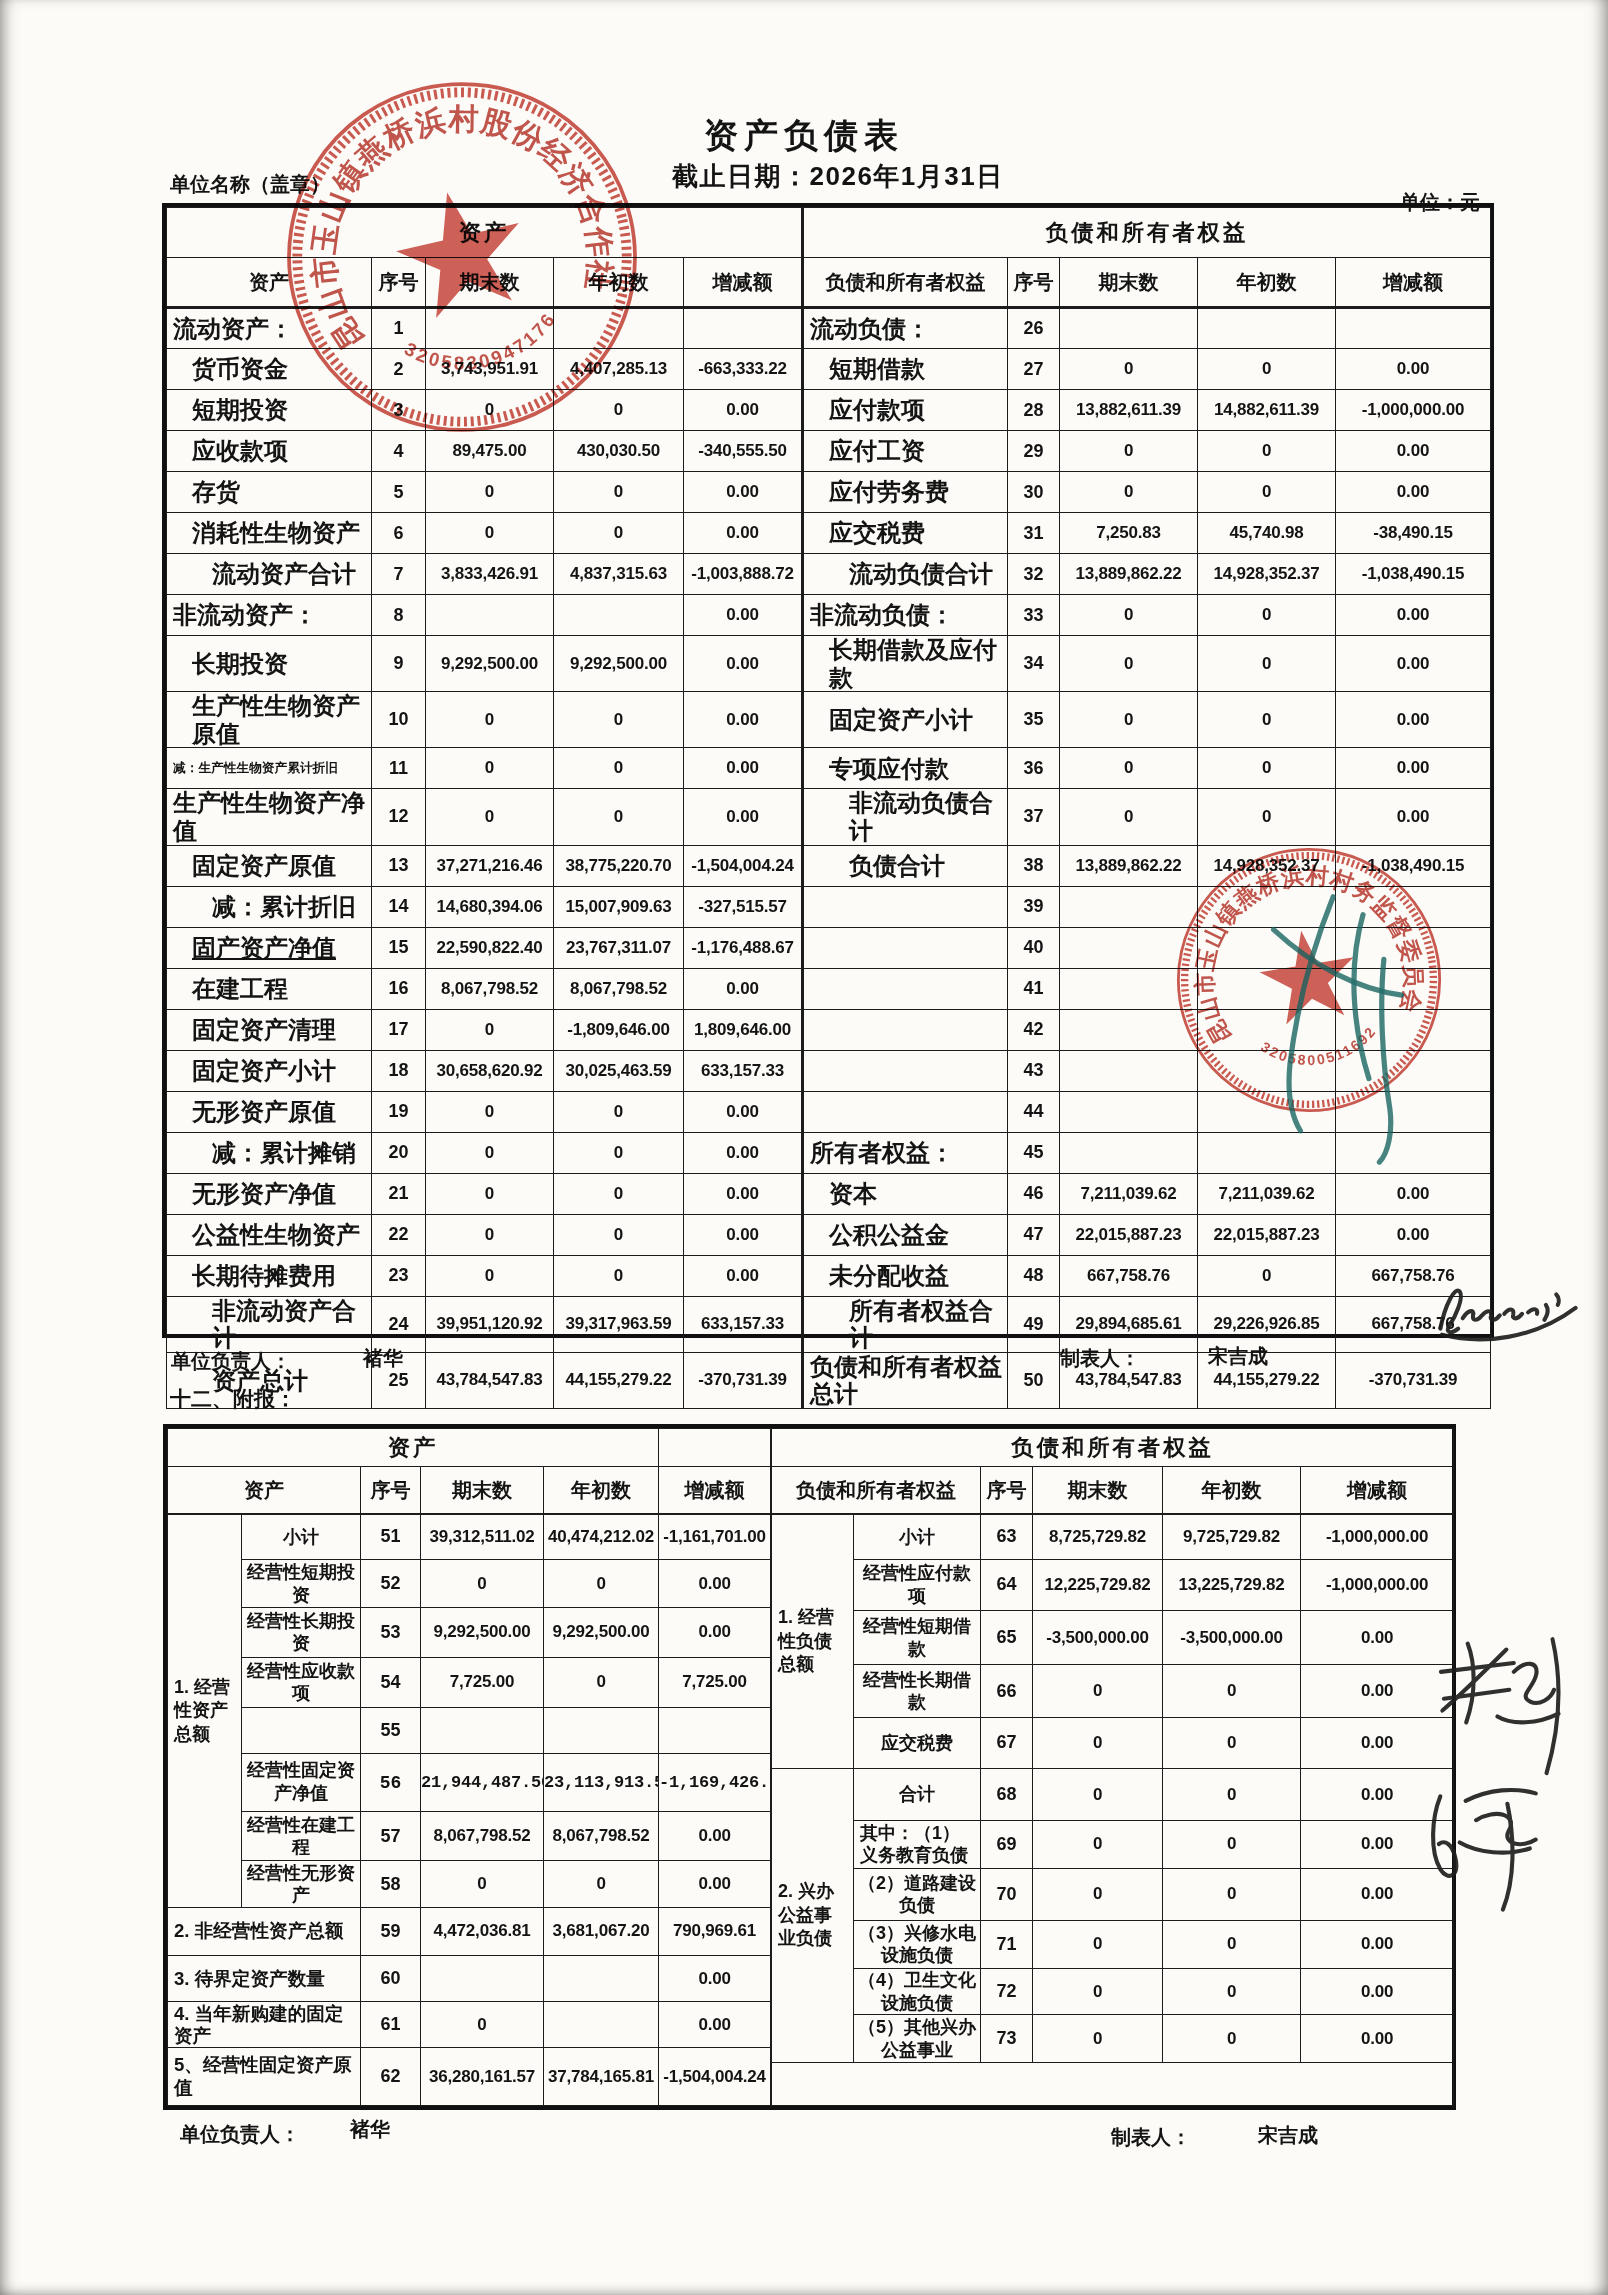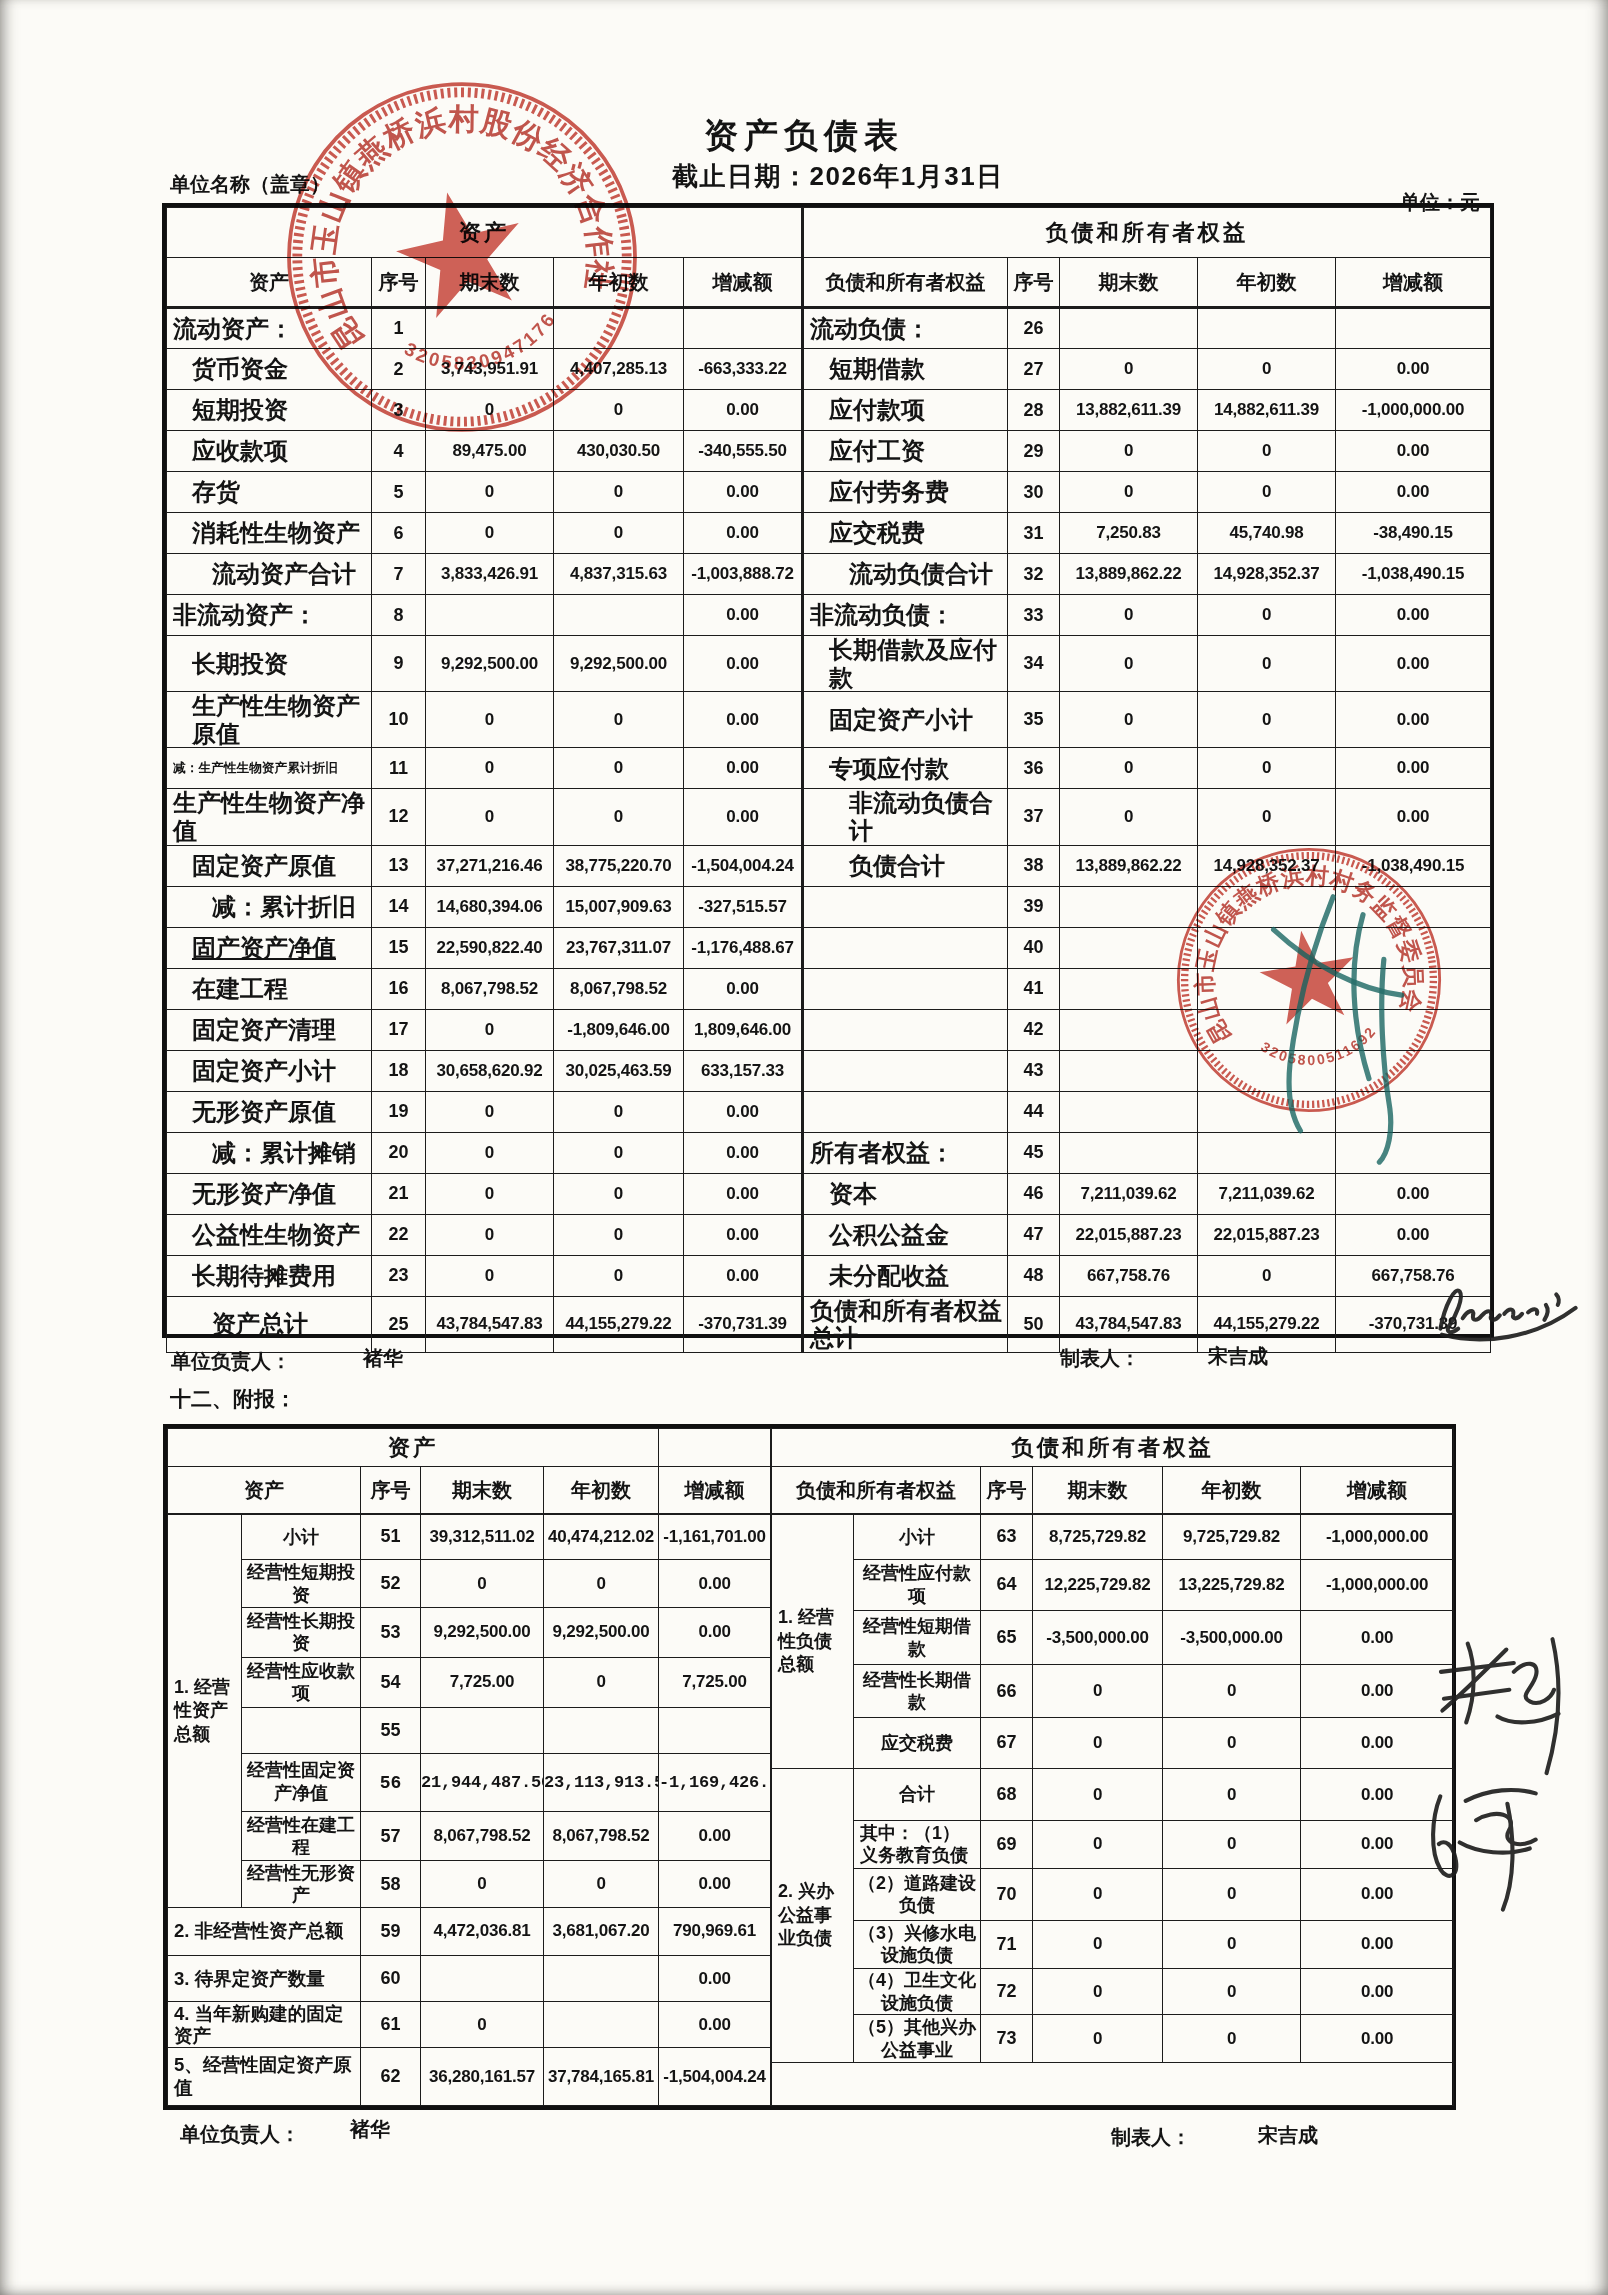--- a/index.html
+++ b/index.html
@@ -356,20 +356,32 @@
             <td class="num">0</td>
             <td class="num">0</td>
             <td class="num">0.00</td>
             <td class="lab mid" style="padding-left: 25px;">未分配收益</td>
             <td class="seq">48</td>
             <td class="num">667,758.76</td>
             <td class="num">0</td>
             <td class="num">667,758.76</td>
           </tr>
           <tr style="height: 41px;">
+            <td class="lab" style="padding-left: 45px;">非流动资产合计</td>
+            <td class="seq">24</td>
+            <td class="num">39,951,120.92</td>
+            <td class="num">39,317,963.59</td>
+            <td class="num">633,157.33</td>
+            <td class="lab mid" style="padding-left: 45px;">所有者权益合计</td>
+            <td class="seq">49</td>
+            <td class="num">29,894,685.61</td>
+            <td class="num">29,226,926.85</td>
+            <td class="num">667,758.76</td>
+          </tr>
+          <tr style="height: 41px;">
             <td class="lab" style="padding-left: 45px;">资产总计</td>
             <td class="seq">25</td>
             <td class="num">43,784,547.83</td>
             <td class="num">44,155,279.22</td>
             <td class="num">-370,731.39</td>
             <td class="lab mid" style="padding-left: 6px;">负债和所有者权益总计</td>
             <td class="seq">50</td>
             <td class="num">43,784,547.83</td>
             <td class="num">44,155,279.22</td>
             <td class="num">-370,731.39</td>

